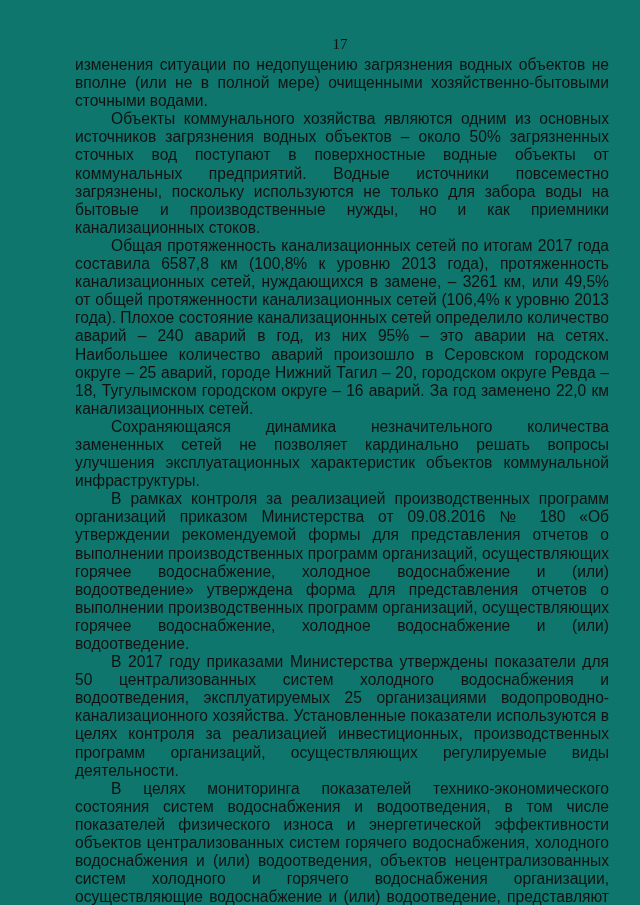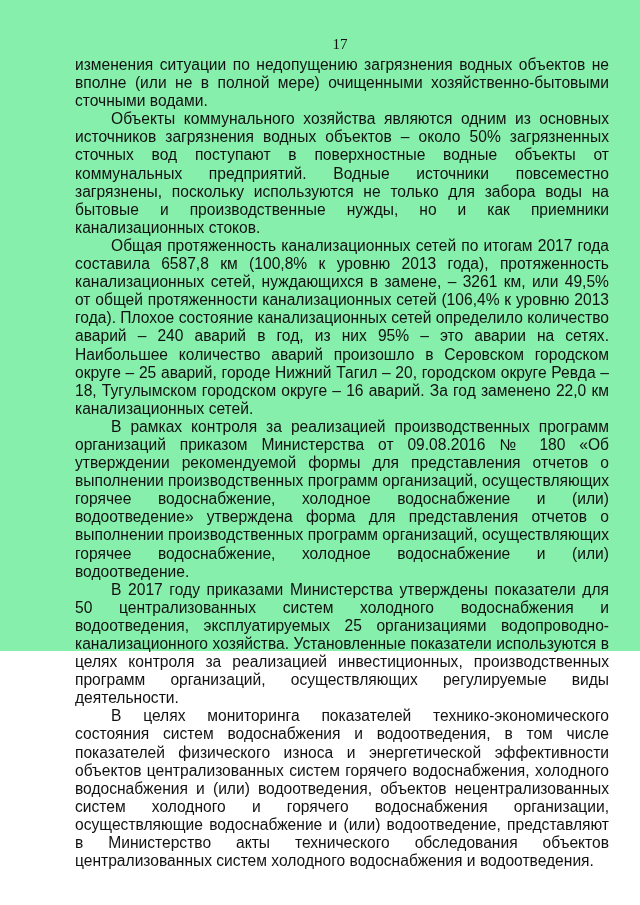--- a/index.html
+++ b/index.html
@@ -1,17 +1,17 @@
 <!DOCTYPE html>
 <html><head>
 <meta charset="utf-8">
 <style>
   html, body { margin: 0; padding: 0; background: #ffffff; }
   body { width: 640px; height: 905px; position: relative; overflow: hidden; }
-  .page { position: absolute; left: 0; top: 0; width: 640px; height: 651px; background: #86efac; }
+  .page { position: absolute; left: 0; top: 0; width: 640px; height: 905px; background: #0f766e; }
   .page-number {
     position: absolute; left: 0; width: 640px; top: 36px;
     text-align: center; font-family: "Liberation Serif", serif; font-size: 15px; color: #111;
     padding-left: 40px; box-sizing: border-box;
   }
   .body-text {
     position: absolute; left: 75px; top: 56px; width: 534px;
     font-family: Liberation Sans, sans-serif; font-size: 15.6px; line-height: 18.1px;
     color: #111; text-align: justify;
   }
@@ -20,17 +20,18 @@
 </style>
 </head>
 <body>
 
 <div class="page">
   <div class="page-number">17</div>
   <div class="body-text">
     <p class="cont">изменения ситуации по недопущению загрязнения водных объектов не вполне (или не в полной мере) очищенными хозяйственно-бытовыми сточными водами.</p>
     <p>Объекты коммунального хозяйства являются одним из основных источников загрязнения водных объектов – около 50% загрязненных сточных вод поступают в поверхностные водные объекты от коммунальных предприятий. Водные источники повсеместно загрязнены, поскольку используются не только для забора воды на бытовые и производственные нужды, но и как приемники канализационных стоков.</p>
     <p>Общая протяженность канализационных сетей по итогам 2017 года составила 6587,8 км (100,8% к уровню 2013 года), протяженность канализационных сетей, нуждающихся в замене, – 3261 км, или 49,5% от общей протяженности канализационных сетей (106,4% к уровню 2013 года). Плохое состояние канализационных сетей определило количество аварий – 240 аварий в год, из них 95% – это аварии на сетях. Наибольшее количество аварий произошло в Серовском городском округе – 25 аварий, городе Нижний Тагил – 20, городском округе Ревда – 18, Тугулымском городском округе – 16 аварий. За год заменено 22,0 км канализационных сетей.</p>
+    <p>Сохраняющаяся динамика незначительного количества замененных сетей не позволяет кардинально решать вопросы улучшения эксплуатационных характеристик объектов коммунальной инфраструктуры.</p>
     <p>В рамках контроля за реализацией производственных программ организаций приказом Министерства от 09.08.2016 № 180 «Об утверждении рекомендуемой формы для представления отчетов о выполнении производственных программ организаций, осуществляющих горячее водоснабжение, холодное водоснабжение и (или) водоотведение» утверждена форма для представления отчетов о выполнении производственных программ организаций, осуществляющих горячее водоснабжение, холодное водоснабжение и (или) водоотведение.</p>
     <p>В 2017 году приказами Министерства утверждены показатели для 50 централизованных систем холодного водоснабжения и водоотведения, эксплуатируемых 25 организациями водопроводно-канализационного хозяйства. Установленные показатели используются в целях контроля за реализацией инвестиционных, производственных программ организаций, осуществляющих регулируемые виды деятельности.</p>
     <p>В целях мониторинга показателей технико-экономического состояния систем водоснабжения и водоотведения, в том числе показателей физического износа и энергетической эффективности объектов централизованных систем горячего водоснабжения, холодного водоснабжения и (или) водоотведения, объектов нецентрализованных систем холодного и горячего водоснабжения организации, осуществляющие водоснабжение и (или) водоотведение, представляют в Министерство акты технического обследования объектов централизованных систем холодного водоснабжения и водоотведения.</p>
   </div>
 </div>
 
 </body></html>

